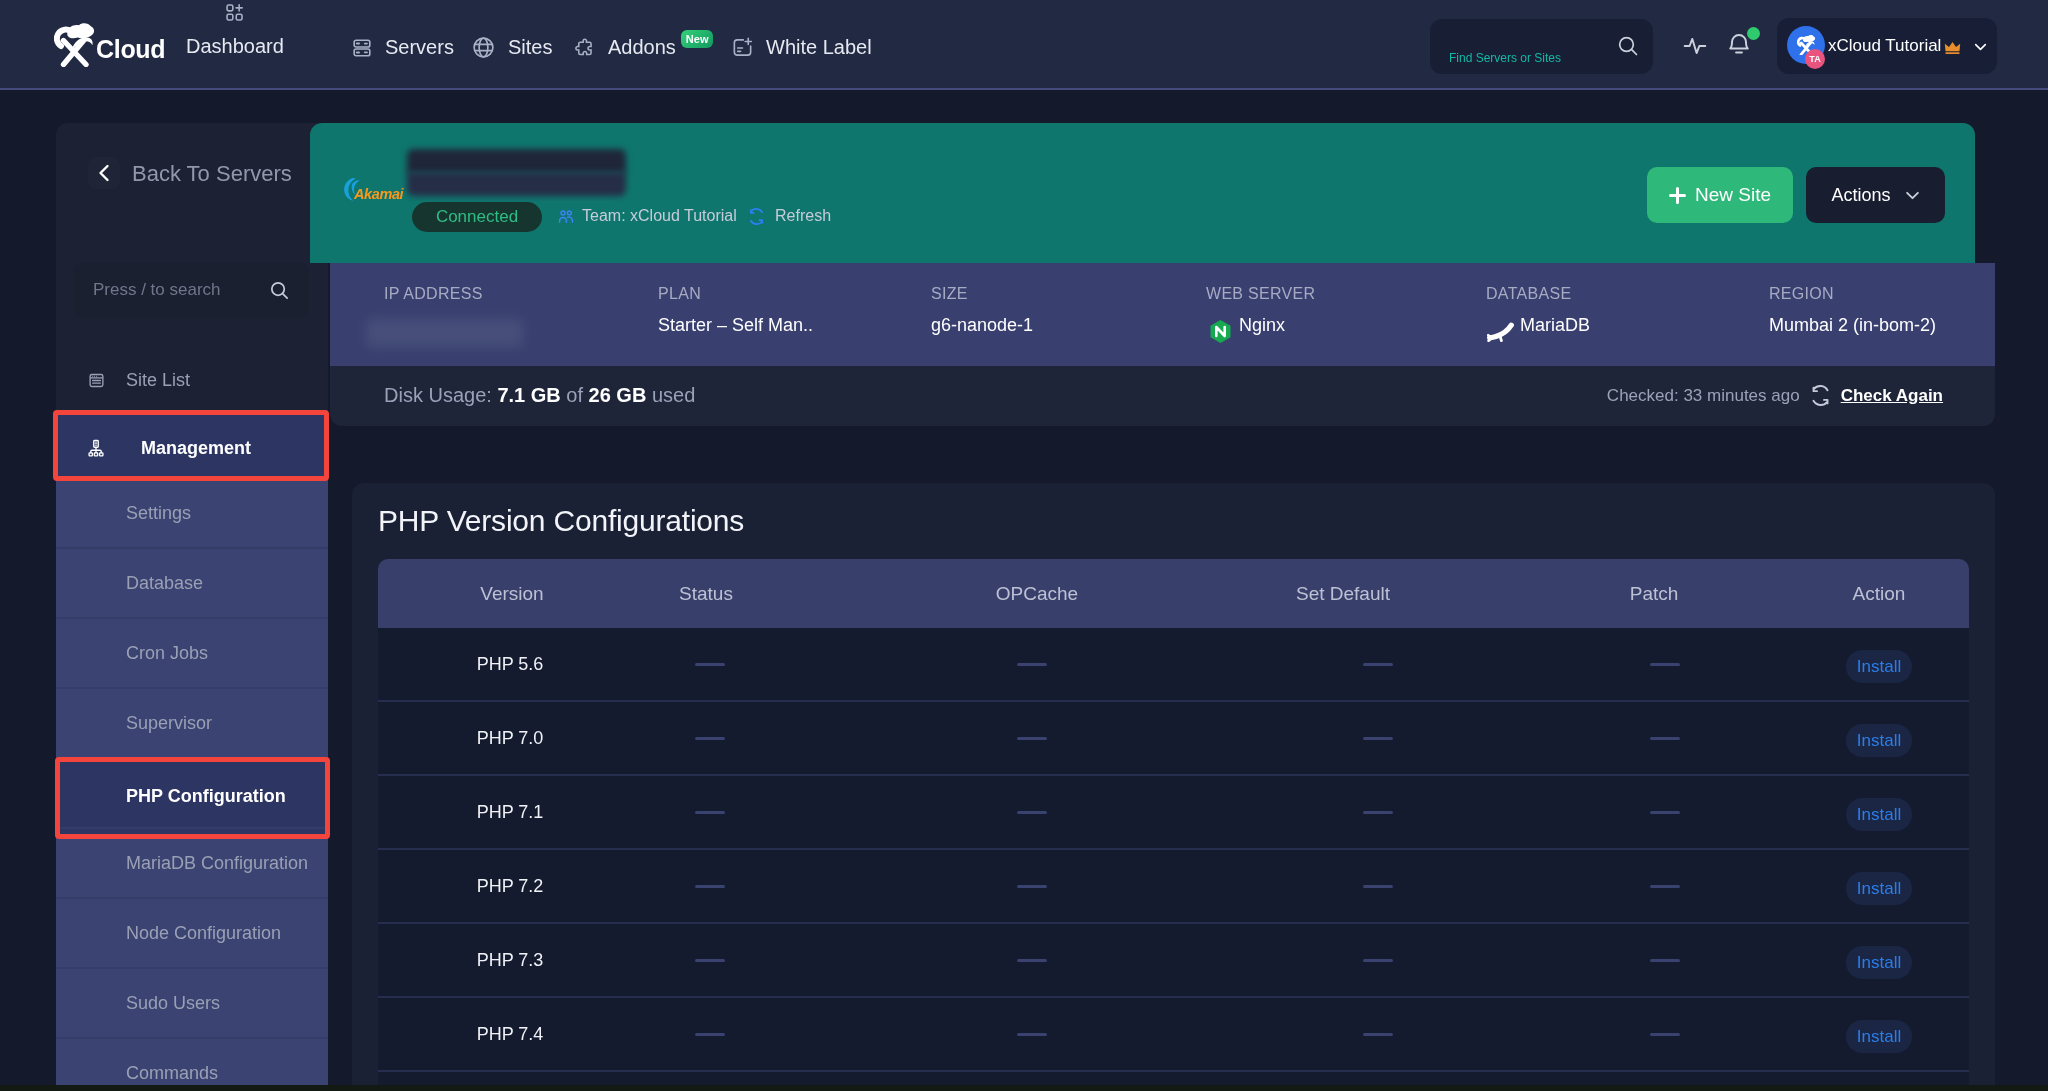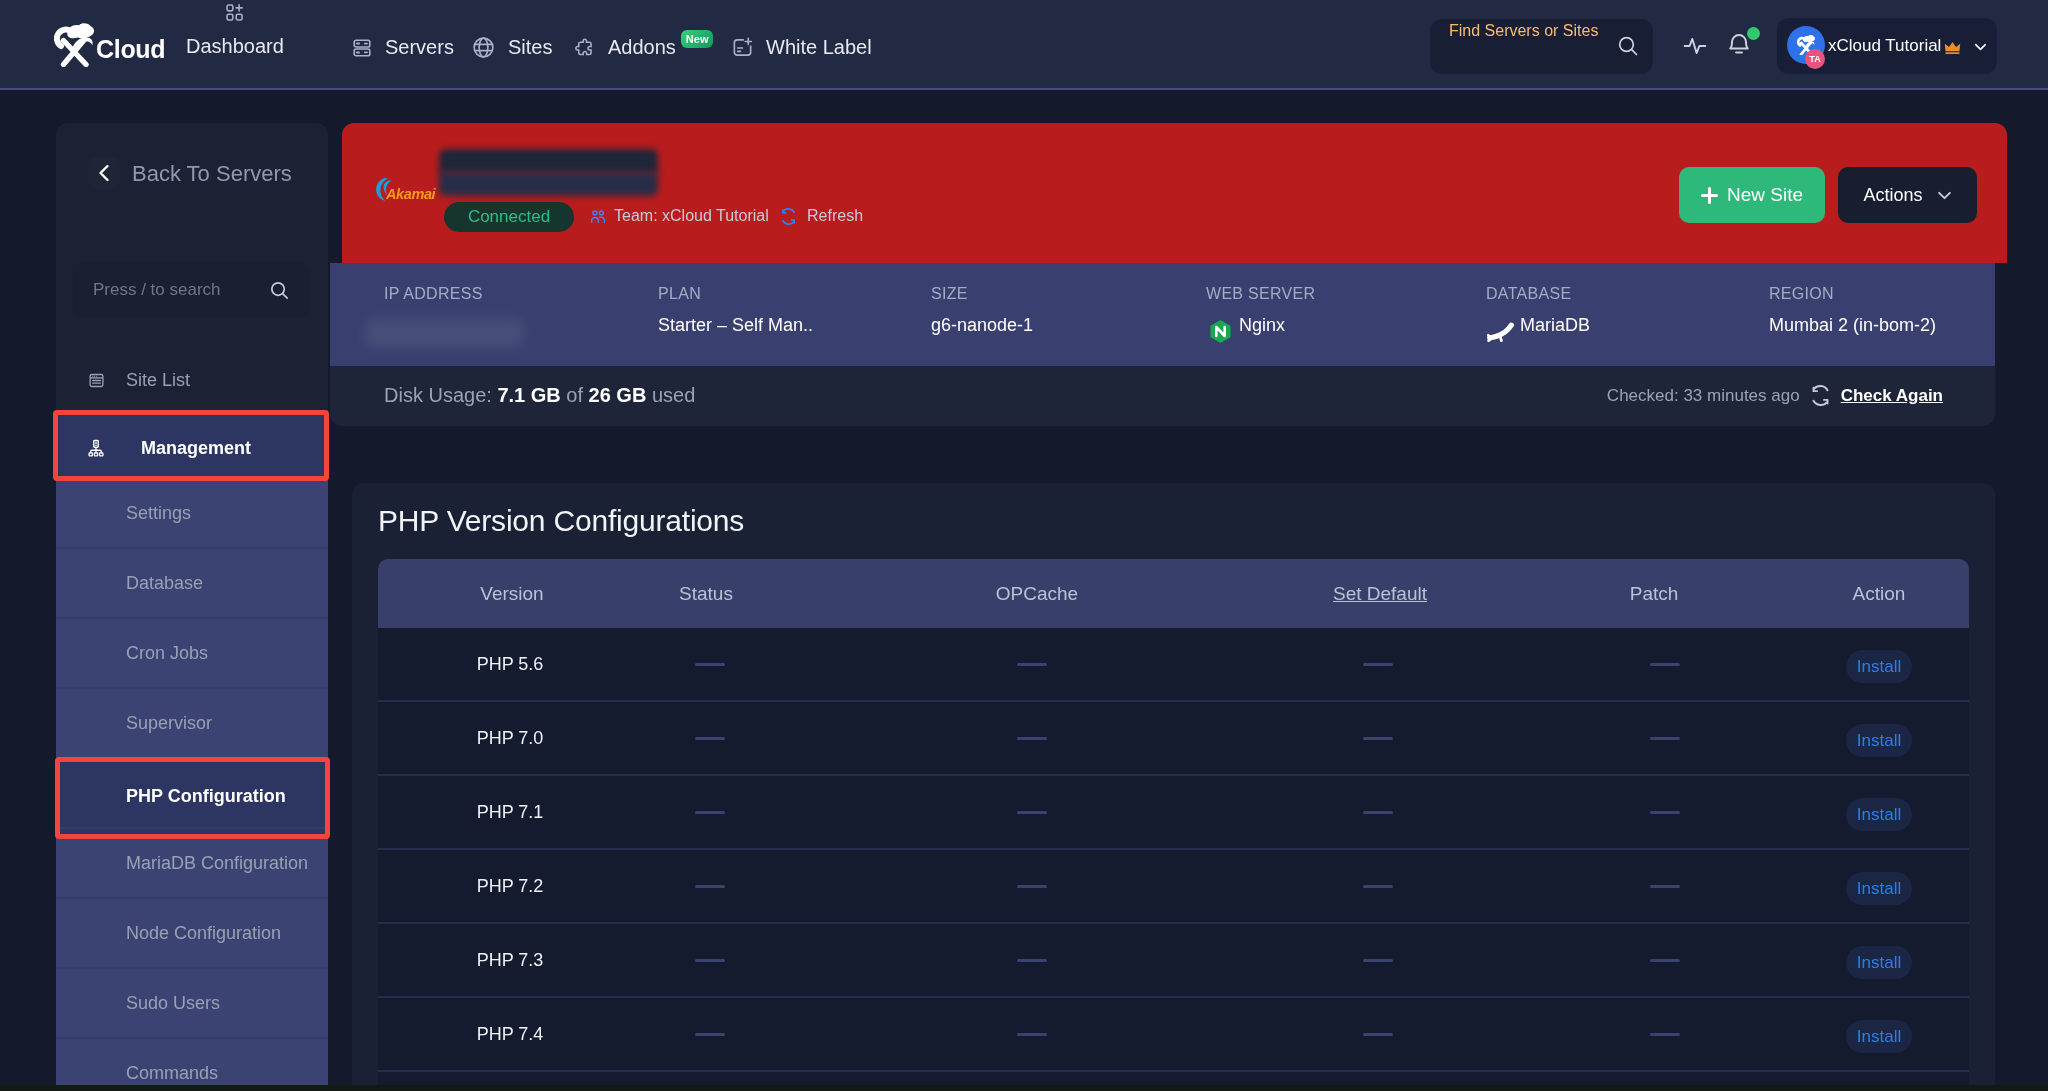--- a/index.html
+++ b/index.html
@@ -13,21 +13,21 @@
   .navitem svg { display:block; }
 
   
   #sidebar { left:56px; top:123px; width:272px; height:968px; background:#1c2234; border-radius:12px 12px 0 0; overflow:hidden; }
   .sub { height:70px; color:#c6cad9; border-top:2px solid #343c68; }
   .sub span { margin-left:70px;text-align:right; }
   #backbtn { left:32px; top:34px; width:32px; height:32px; background:#1f2536; border-radius:8px; display:flex; align-items:center; justify-content:center; }
   .menuitem { position:absolute; left:0; width:272px; display:flex; align-items:center; color:#9aa0b4; font-size:18px; }
 
   
-  #mainheader { left:342px; top:123px; width:1665px; height:140px; background:#b91c1c; border-radius:12px 12px 0 0; }
+  #mainheader { left:310px; top:123px; width:1665px; height:140px; background:#0f766e; border-radius:12px 12px 0 0; }
   #infoband { left:330px; top:263px; width:1665px; height:103px; background:#394070; }
   #diskstrip { left:330px; top:366px; width:1665px; height:60px; background:#1f2539; border-radius:0 0 12px 12px; }
   .govlabel { position:absolute; top:22px; font-size:16px; color:#a6abc3; letter-spacing:0.3px; }
   .govval { position:absolute; top:52px; font-size:18px; color:#fff; }
 
   
   #card { left:352px; top:483px; width:1643px; height:608px; background:#1b2135; border-radius:12px 12px 0 0; }
   #thead { position:absolute; left:26px; top:76px; width:1591px; height:69px; background:#383f6b; border-radius:10px 10px 0 0; }
   .th { position:absolute; top:0; height:69px; display:flex; align-items:center; font-size:19px; color:#bcc1d4; transform:translateX(-50%); }
   #tbody { position:absolute; left:26px; top:145px; width:1591px; background:#151b2f; }
@@ -89,21 +89,21 @@
     <div class="navitem" style="left:731px;">
       <svg width="23" height="23" viewBox="0 0 24 24" fill="none" stroke="#aab1c6" stroke-width="1.7">
         <path d="M20.5 10 v7 a3 3 0 0 1 -3 3 h-11 a3 3 0 0 1 -3 -3 v-10 a3 3 0 0 1 3 -3 h7"></path>
         <path d="M18 2.5 v6.4 M14.8 5.7 h6.4" stroke-linecap="round"></path>
         <path d="M7 12.5 h5 M7 16 h3" stroke-linecap="round"></path>
       </svg>
       <span>White Label</span>
     </div>
 
     <div class="abs" style="left:1430px;top:19px;width:223px;height:55px;background:#181e33;border-radius:12px;">
-      <span style="position:absolute;left:19px;top:3px;font-size:16px;color:#fdba74;">Find Servers or Sites</span>
+      <span style="position:absolute;left:19px;top:32px;font-size:12px;color:#14b8a6;">Find Servers or Sites</span>
       <svg style="position:absolute;right:13px;top:15px;" width="24" height="24" viewBox="0 0 24 24" fill="none" stroke="#cdd1de" stroke-width="1.7">
         <circle cx="10.5" cy="10.5" r="6.8"></circle>
         <path d="M15.7 15.7 L20.5 20.5" stroke-linecap="round"></path>
       </svg>
     </div>
 
     <svg class="abs" style="left:1682px;top:33px;" width="26" height="26" viewBox="0 0 24 24" fill="none" stroke="#cdd1de" stroke-width="1.8">
       <path d="M2.5 12 h4.5 l2.5 -6.5 l4 13 l2.5 -6.5 h5.5" stroke-linecap="round" stroke-linejoin="round"></path>
     </svg>
 
@@ -276,21 +276,21 @@
       </svg>
       <b style="color:#fff;text-decoration:underline;">Check Again</b>
     </div>
   </div>
   <div class="abs" id="card">
     <div style="position:absolute;left:26px;top:21px;font-size:30px;font-weight:500;color:#f2f4f9;letter-spacing:-0.2px;">PHP Version Configurations</div>
     <div id="thead">
       <div class="th" style="left:134px;">Version</div>
       <div class="th" style="left:328px;">Status</div>
       <div class="th" style="left:659px;">OPCache</div>
-      <div class="th" style="left:1002px;text-decoration:underline;">Set Default</div>
+      <div class="th" style="left:965px;">Set Default</div>
       <div class="th" style="left:1276px;">Patch</div>
       <div class="th" style="left:1501px;">Action</div>
     </div>
     <div id="tbody">
       <div class="trow">
         <div class="vname">PHP 5.6</div>
         <div class="dash d1"></div>
         <div class="dash d2"></div>
         <div class="dash d3"></div>
         <div class="dash d4"></div>

